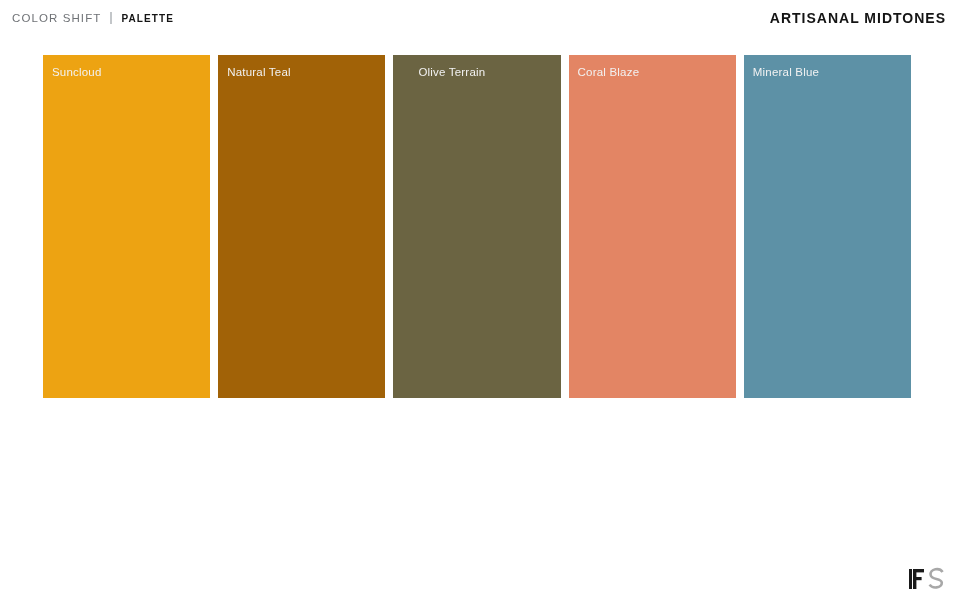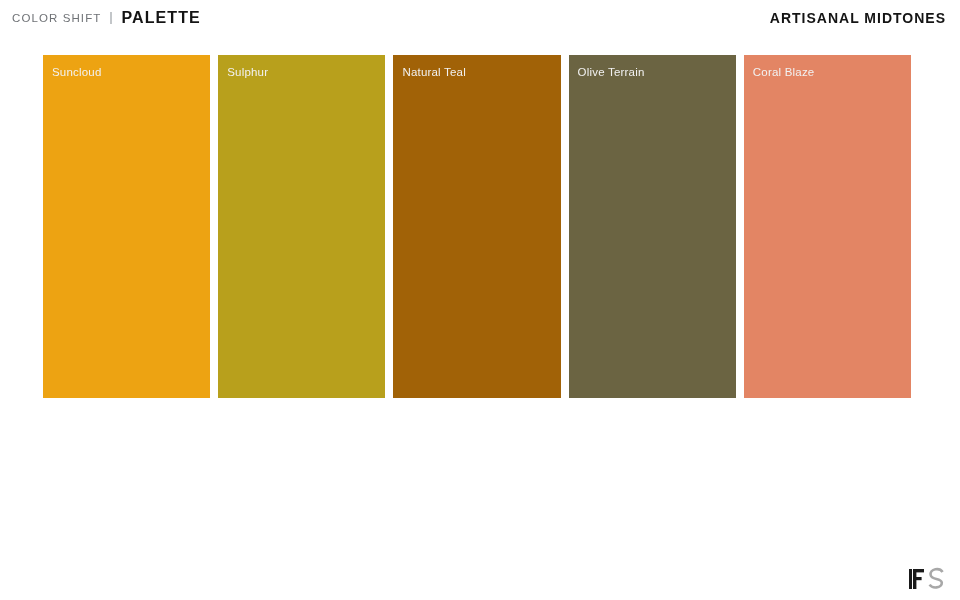--- a/index.html
+++ b/index.html
@@ -40,21 +40,21 @@
     color: #6f7276;
     font-weight: 400;
   }
   .brand-divider {
     display: inline-block;
     width: 2px;
     height: 12px;
     background: #c3c6c9;
   }
   .brand-secondary {
-    font-size: 16px;
+    font-size: 10px;
     letter-spacing: 1.1px;
     color: #141414;
     font-weight: 700;
   }
   .header-right {
     font-size: 14px;
     letter-spacing: 1.0px;
     color: #141414;
     font-weight: 700;
     white-space: nowrap;
@@ -108,36 +108,36 @@
   </div>
   <div class="header-right">ARTISANAL MIDTONES</div>
 </div>
 
 <div class="palette">
 
   <div class="swatch" style="background-color: rgb(237, 163, 18);">
     <span class="swatch-label" style="color: rgb(242, 242, 242);">Suncloud</span>
   </div>
 
-  <div class="swatch" style="background-color: rgb(184, 160, 28);">
-    <span class="swatch-label" style="color: rgb(242, 242, 242);">Sulphur</span>
-  </div>
 
   <div class="swatch" style="background-color: #a16207;">
     <span class="swatch-label" style="color: rgb(242, 242, 242);">Natural Teal</span>
   </div>
 
   <div class="swatch" style="background-color: rgb(107, 100, 66);">
-    <span class="swatch-label" style="color: rgb(242, 242, 242);">Olive Terrain</span>
+    <span class="swatch-label" style="color: rgb(242, 242, 242); margin-left: 16px;">Olive Terrain</span>
   </div>
 
   <div class="swatch" style="background-color: rgb(227, 133, 100); text-decoration: underline;">
     <span class="swatch-label" style="color: rgb(242, 242, 242);">Coral Blaze</span>
   </div>
 
+  <div class="swatch" style="background-color: rgb(93, 145, 166);">
+    <span class="swatch-label" style="color: rgb(242, 242, 242);">Mineral Blue</span>
+  </div>
 
 </div>
 
 <div class="logo">
   <svg width="40" height="26" viewBox="0 0 40 26">
 
     <rect id="fs-bar" x="1" y="3" width="3.0" height="20" fill="#1a1a1a"></rect>
     <rect id="fs-f1" x="5" y="3" width="11" height="3.4" fill="#1a1a1a"></rect>
     <rect id="fs-f2" x="5" y="3" width="3.4" height="20" fill="#1a1a1a"></rect>
     <rect id="fs-f3" x="5" y="11" width="8.6" height="3.2" fill="#1a1a1a"></rect>

